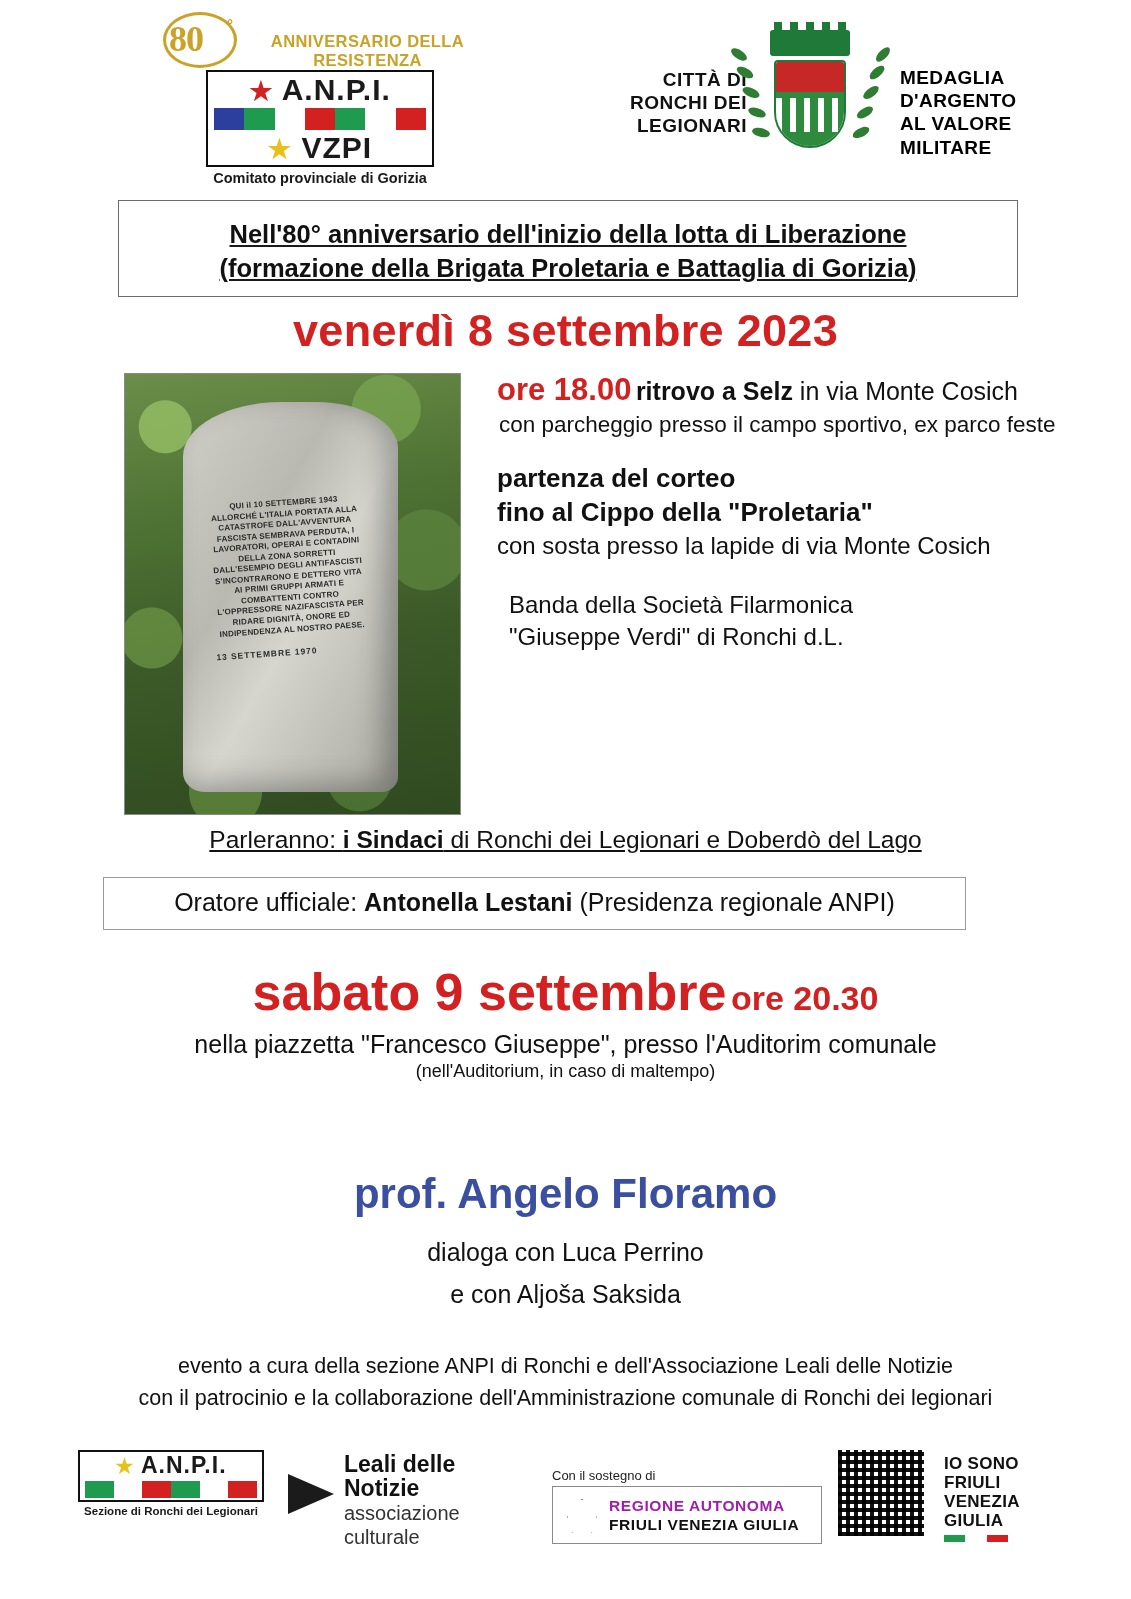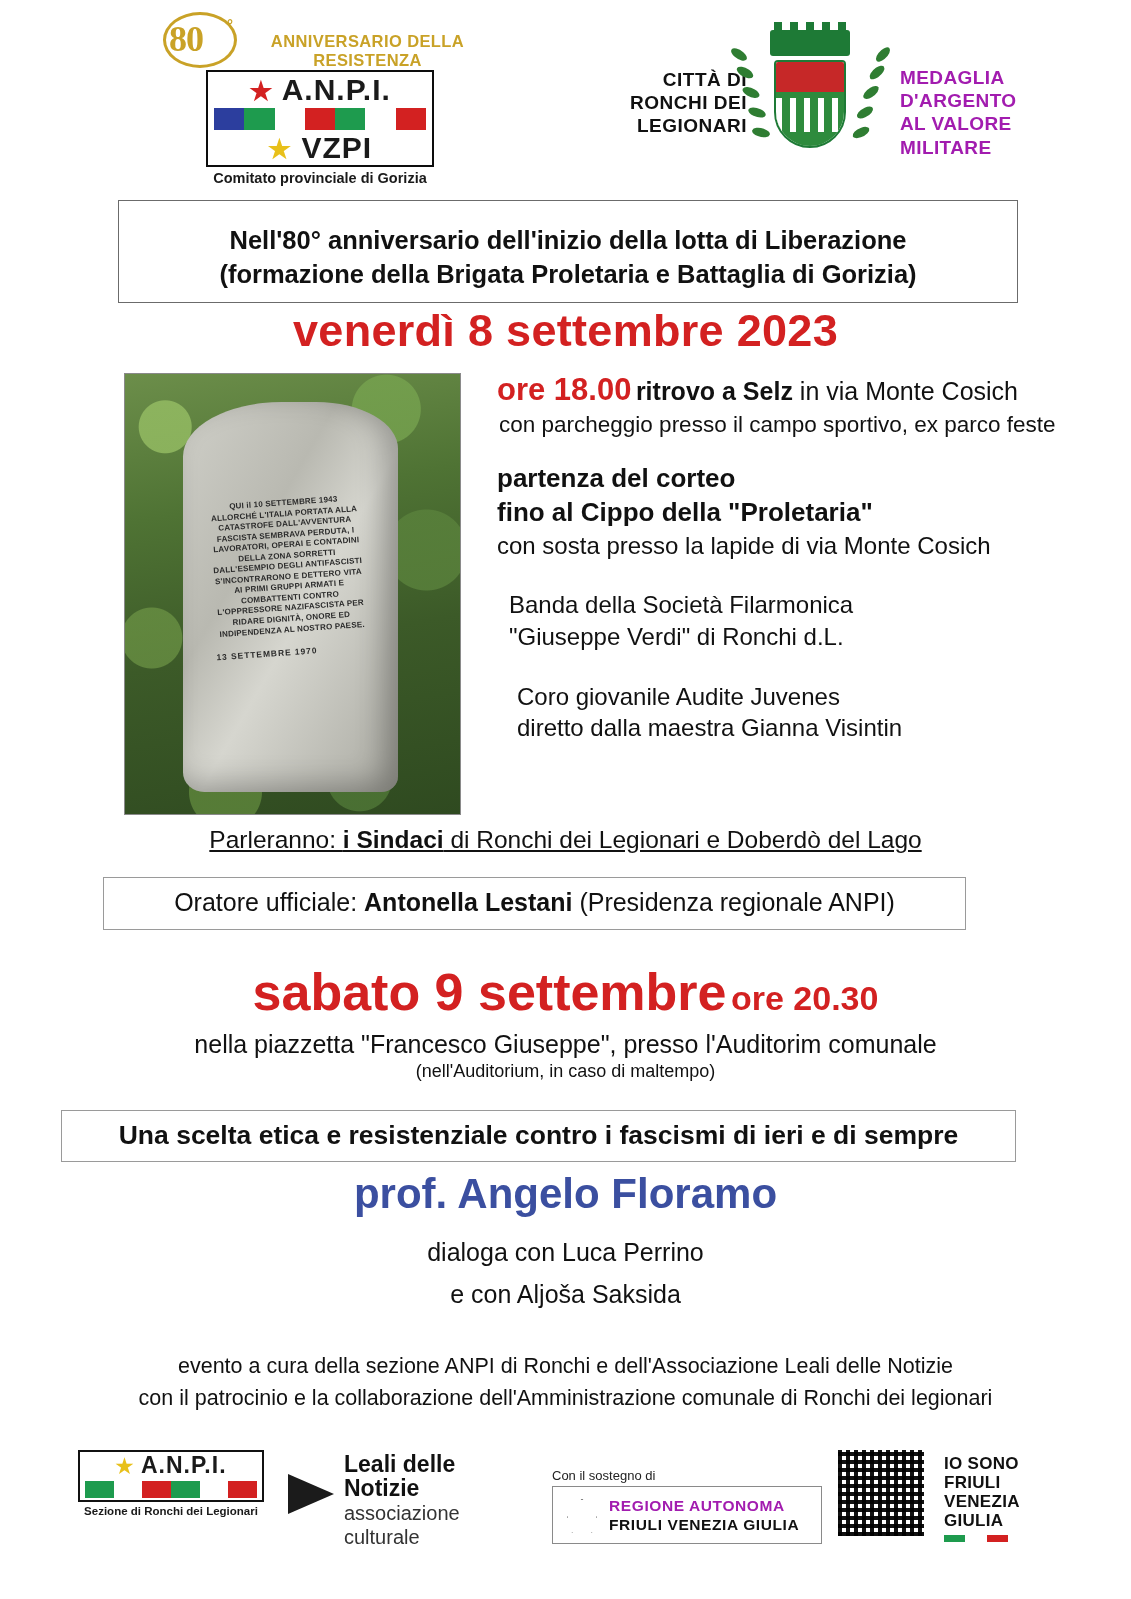--- a/index.html
+++ b/index.html
@@ -76,28 +76,29 @@
   .band-green::after{
     content:""; position:absolute; left:0; right:0; top:6px; height:34px;
     background: repeating-linear-gradient(90deg, #ffffff 0 6px, transparent 6px 14px);
   }
   .laurel-l, .laurel-r { position: absolute; top: 34px; width: 46px; height: 110px; }
   .laurel-l { left: 128px; }
   .laurel-r { left: 248px; }
   .leaf { position:absolute; width: 18px; height: 9px; background: #2f7d32; border-radius: 60% 40% 60% 40%; }
   .medaglia {
     position: absolute; left: 300px; top: 56px;
-    font-size: 19px; font-weight: bold; line-height: 1.22; letter-spacing: 0.4px; color: #a21caf;
+    font-size: 19px; font-weight: bold; line-height: 1.22; letter-spacing: 0.4px; color: #000000;
   }
 
   
   .banner {
     position: absolute; left: 118px; top: 200px; width: 900px;
-    border: 1px solid #6b6b6b; padding: 23px 10px 11px;
+    border: 1px solid #6b6b6b; padding: 17px 10px 11px;
     text-align: center;
+    text-decoration: underline;
   }
   .banner div { font-size: 25.5px; font-weight: bold; line-height: 1.32; color: #111; }
 
   .date1 {
     position: absolute; left: 0; top: 305px; width: 1131px; text-align: center;
     font-size: 45px; font-weight: bold; color: #d32121; letter-spacing: 0.3px;
   }
 
   .photo {
     position: absolute; left: 124px; top: 373px; width: 337px; height: 442px;
@@ -327,47 +328,40 @@
       <div class="big-b">partenza del corteo</div>
       <div class="big-b">fino al Cippo della "Proletaria"</div>
       <div class="reg">con sosta presso la lapide di via Monte Cosich</div>
     </div>
 
     <div class="blk2">
       <div class="reg">Banda della Società Filarmonica</div>
       <div class="reg">"Giuseppe Verdi" di Ronchi d.L.</div>
     </div>
 
-    <div class="blk3">
-      <div class="reg">Coro giovanile Audite Juvenes</div>
-      <div class="reg">diretto dalla maestra  Gianna Visintin</div>
-    </div>
   </div>
 
   <div class="parleranno">
     <span>Parleranno: </span><b>i Sindaci</b><span> di Ronchi dei Legionari e Doberdò del Lago</span>
   </div>
 
   <div class="oratore-box">
     <span>Oratore ufficiale: </span><span class="oratore-name">Antonella Lestani</span><span> (Presidenza regionale ANPI)</span>
   </div>
 
   <div class="date2">
     <span class="d">sabato 9 settembre</span>
     <span class="h">ore 20.30</span>
   </div>
 
   <div class="place">
     <div class="p1">nella piazzetta "Francesco Giuseppe",  presso l'Auditorim comunale</div>
     <div class="p2">(nell'Auditorium, in caso di maltempo)</div>
   </div>
 
-  <div class="ethic-box">
-    <span>Una scelta etica e resistenziale contro i fascismi di ieri e di sempre</span>
-  </div>
 
   <div class="speaker">prof. Angelo Floramo</div>
   <div class="dialoga">dialoga con  Luca Perrino</div>
   <div class="econ">e con  Aljoša Saksida</div>
 
   <div class="credits">
     <div>evento a cura della sezione ANPI di Ronchi e dell'Associazione Leali delle Notizie</div>
     <div>con il patrocinio e la collaborazione dell'Amministrazione comunale di Ronchi dei legionari</div>
   </div>
 

